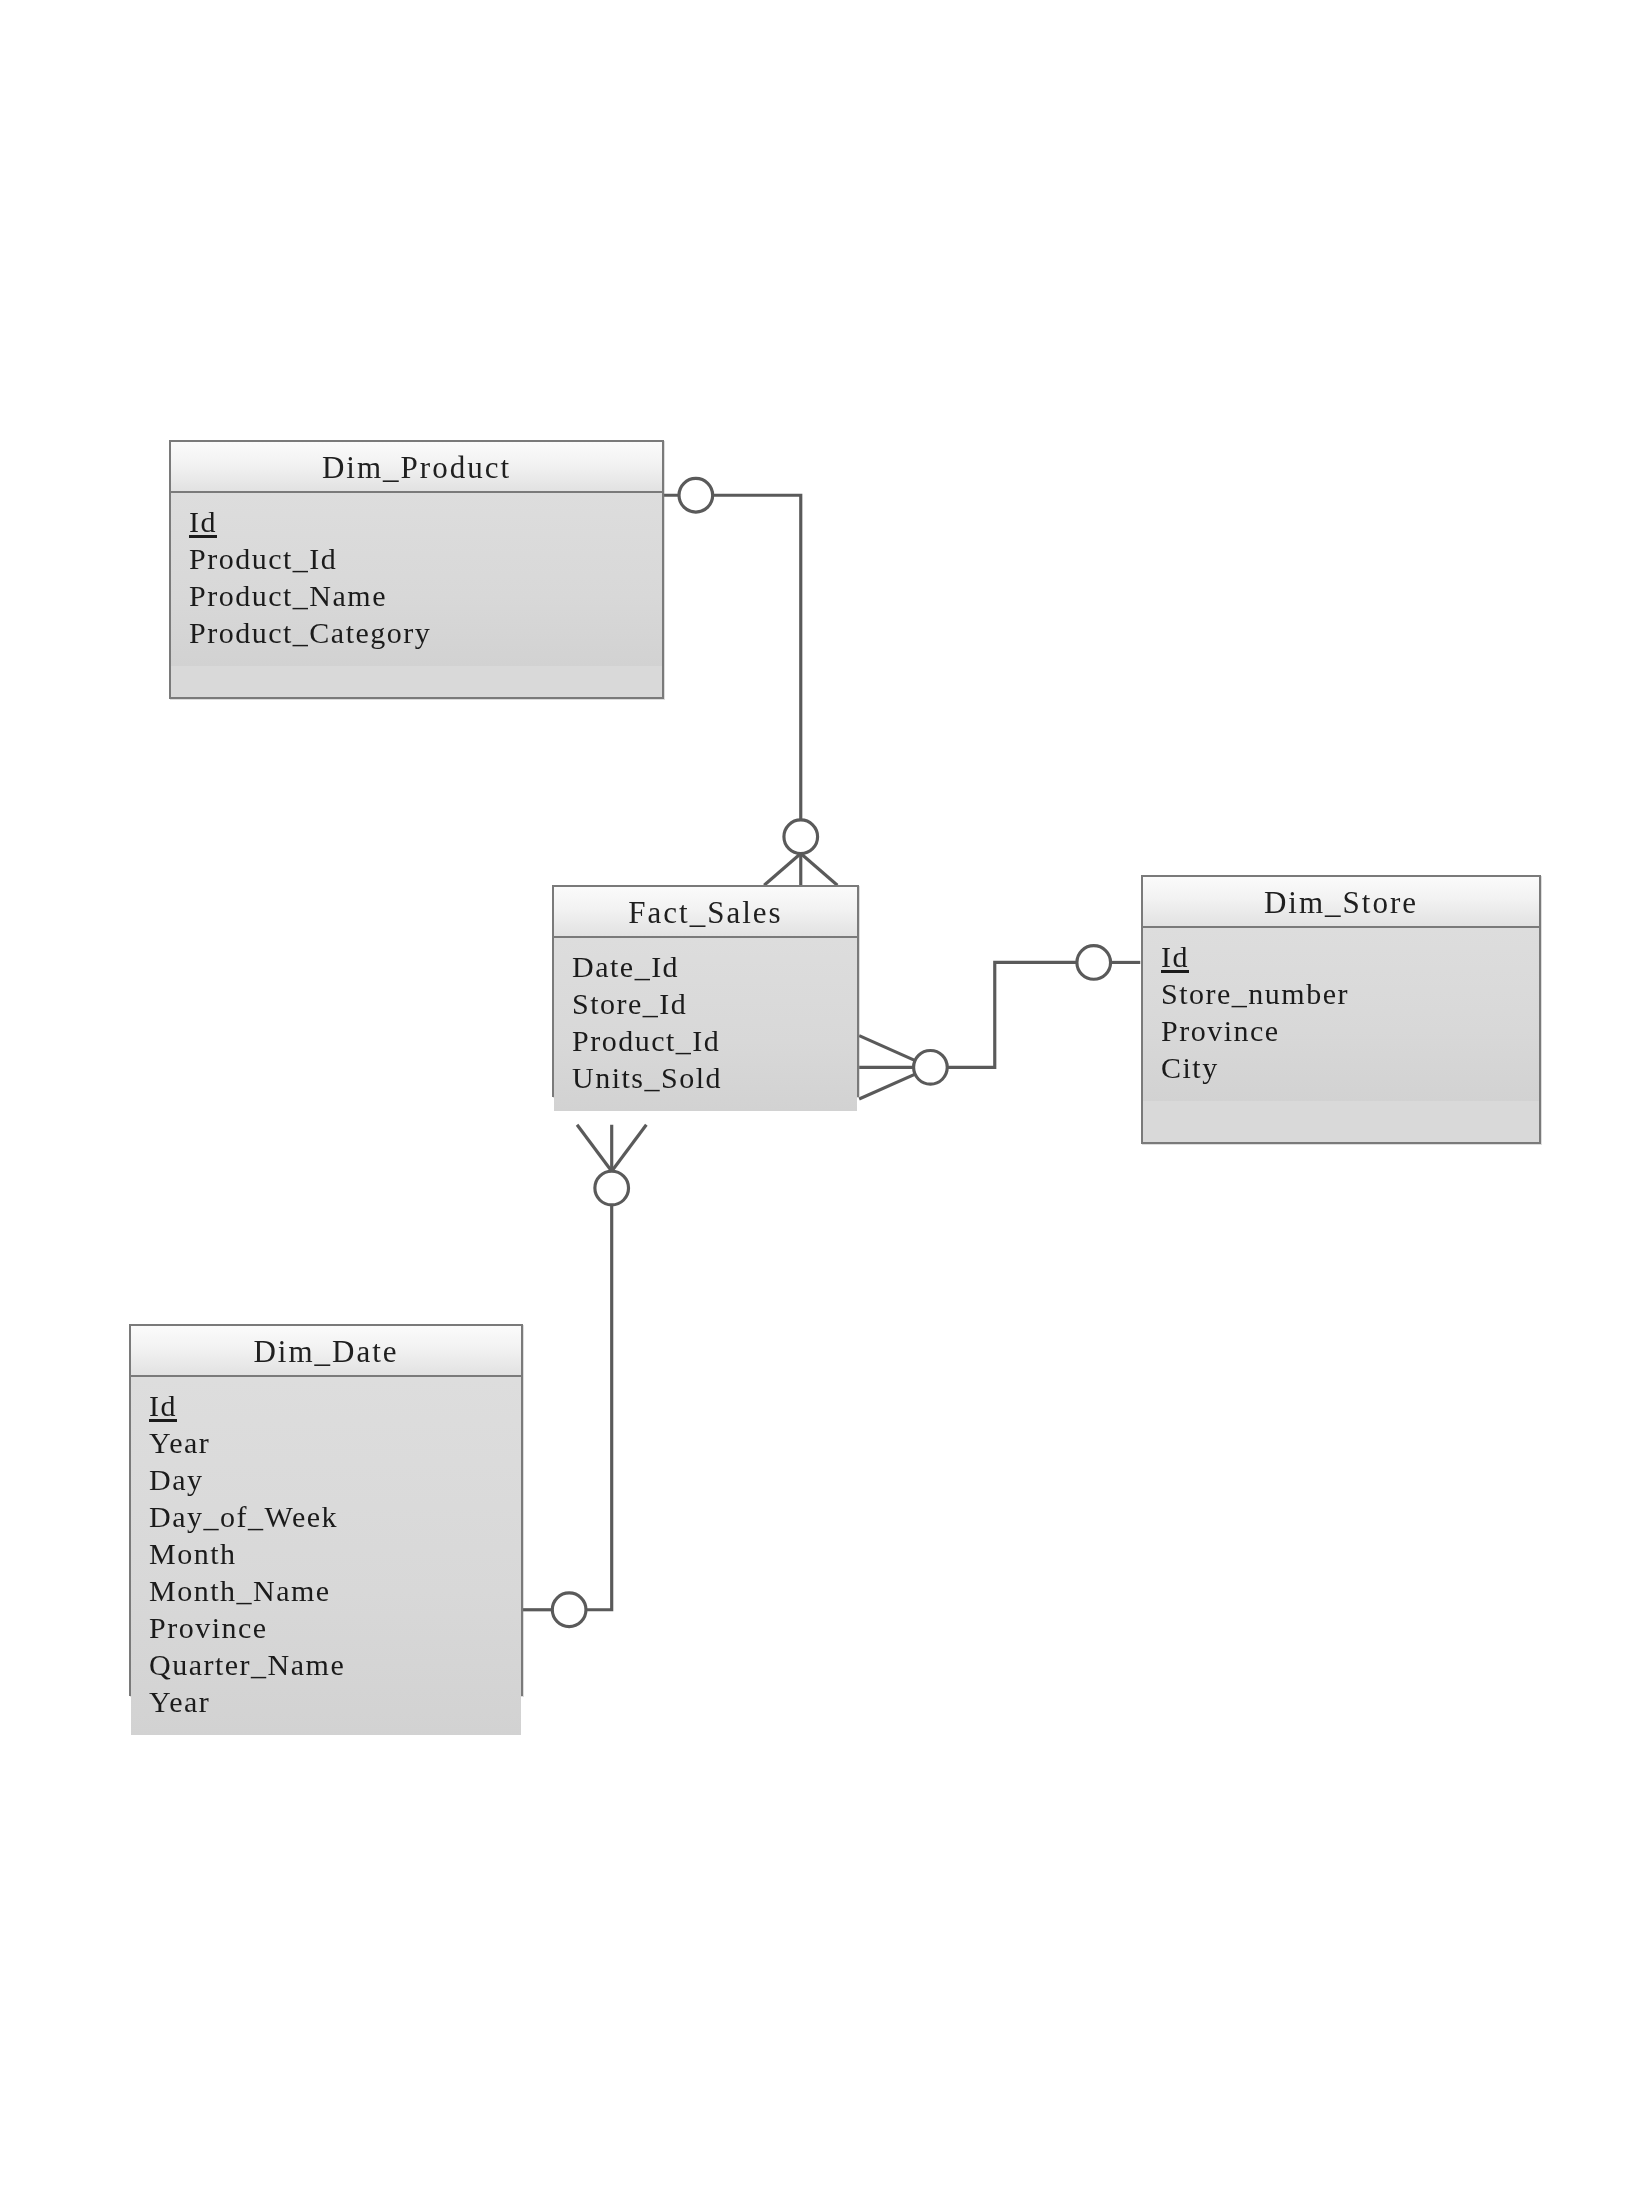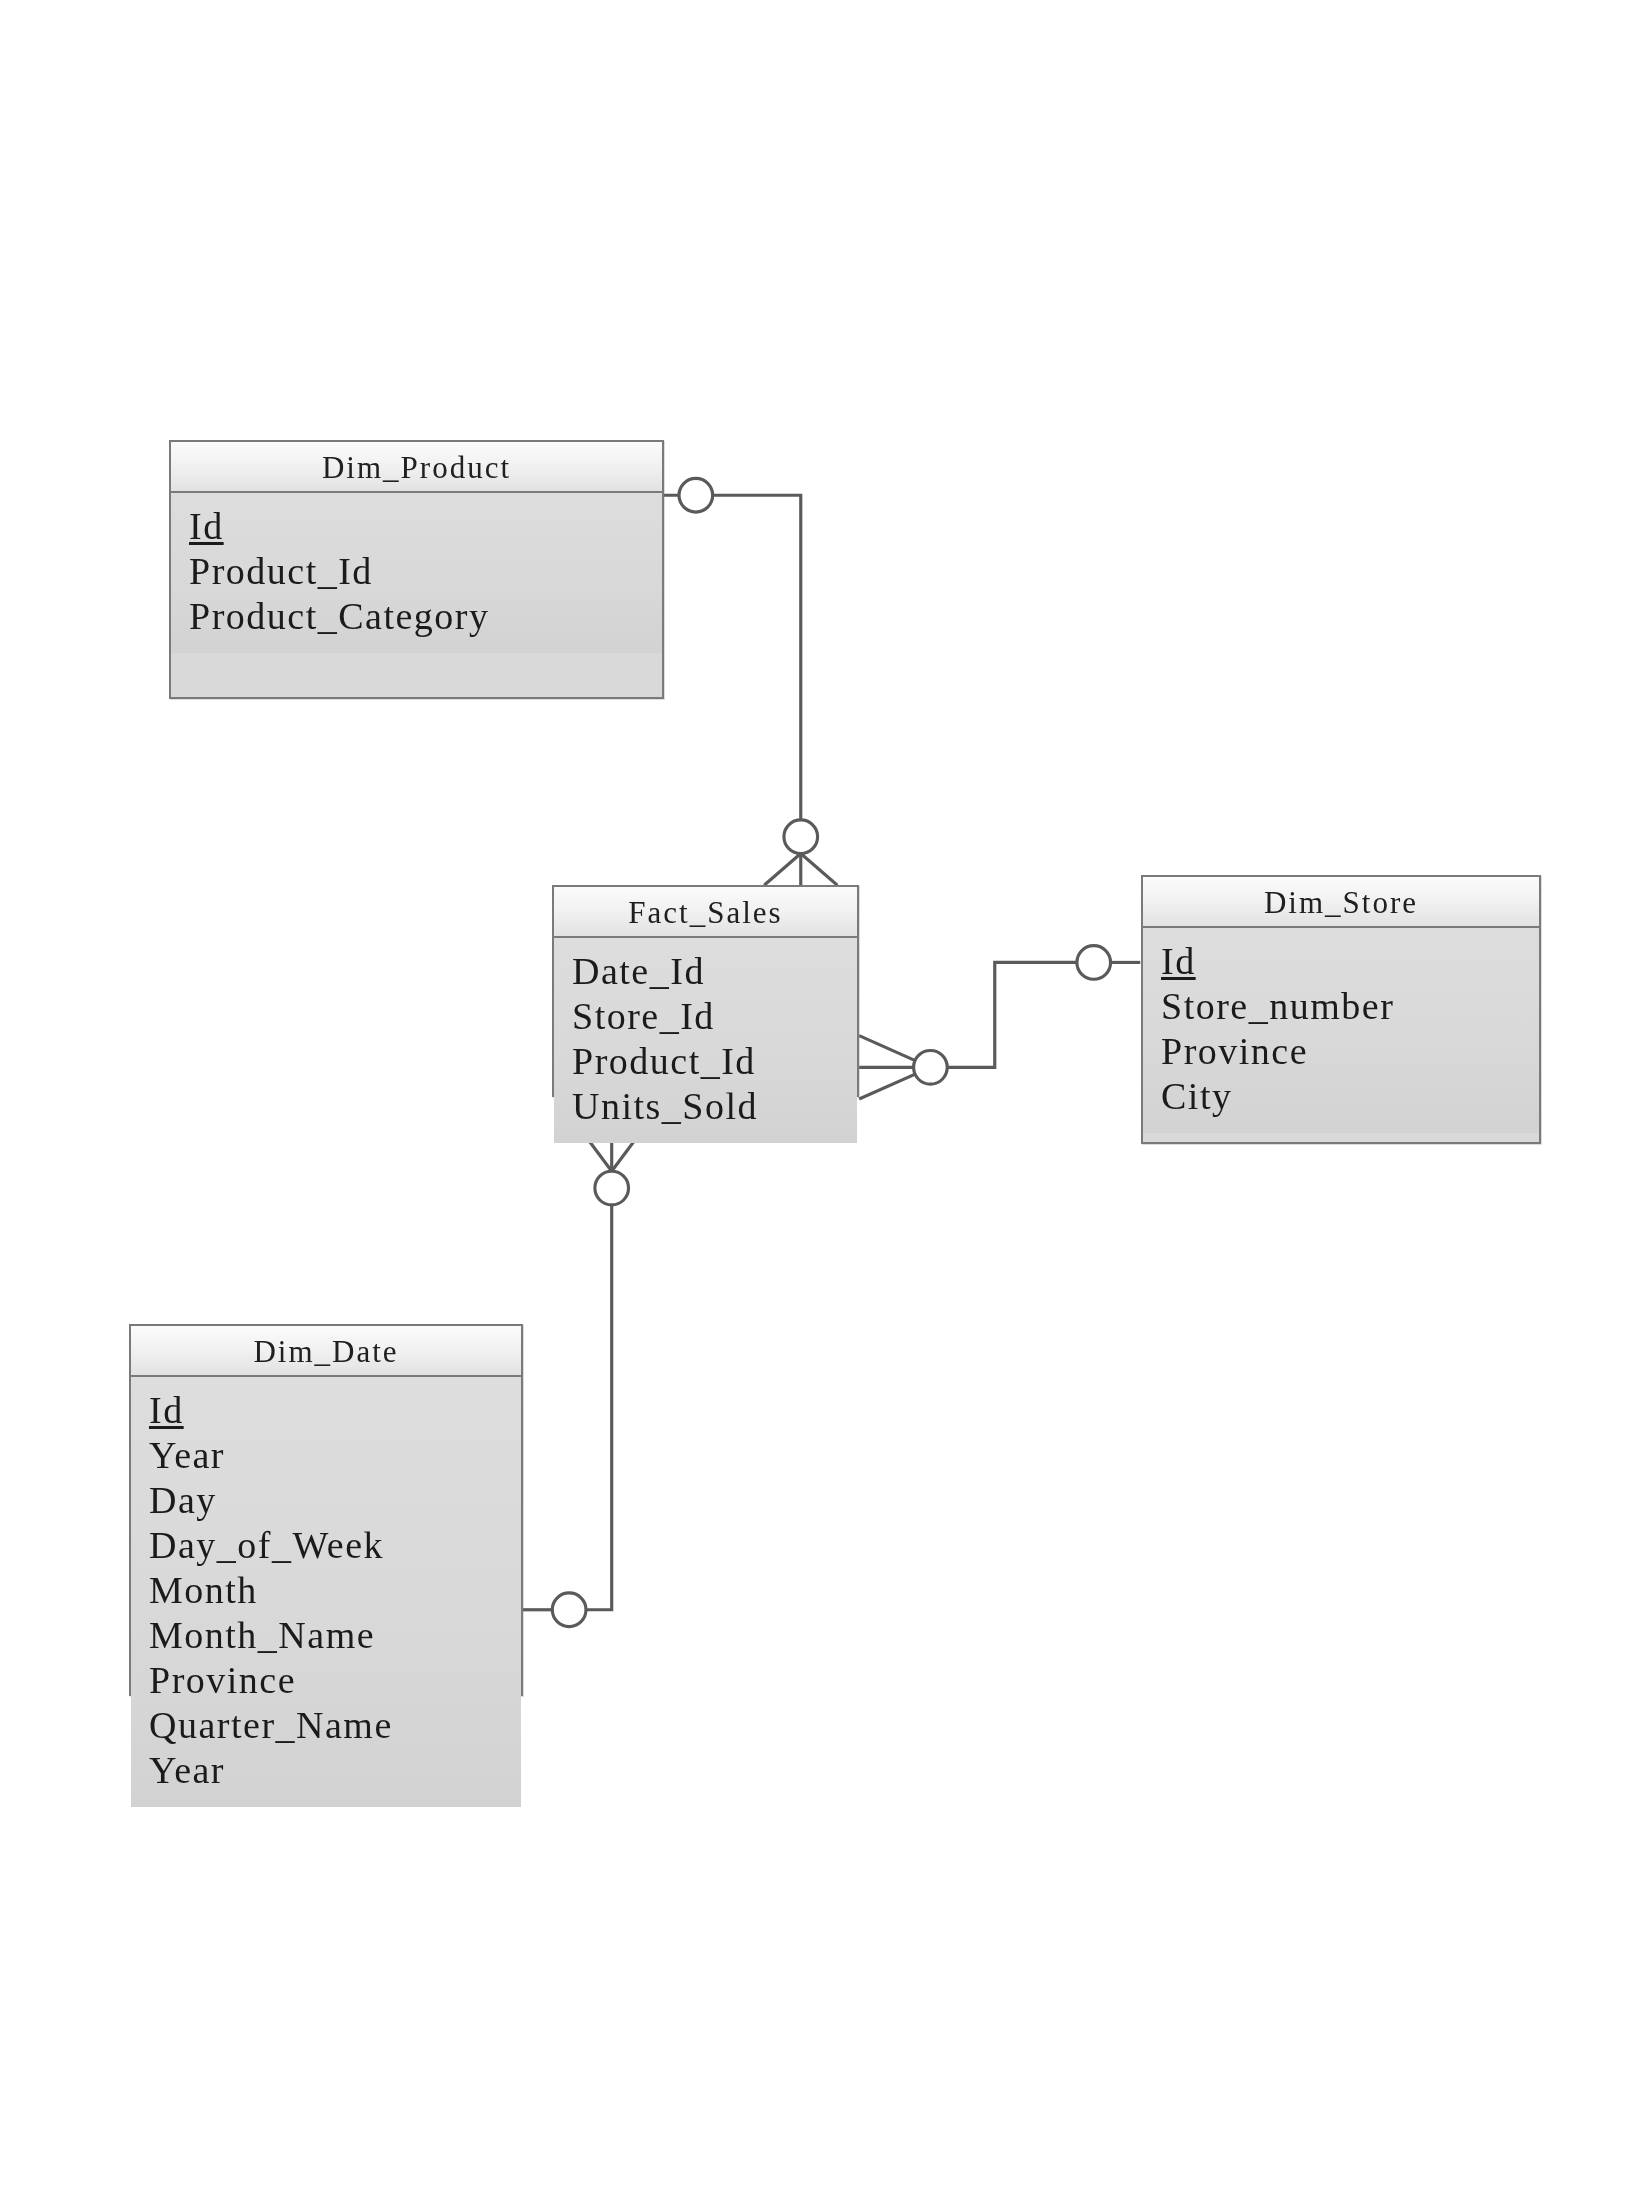--- a/index.html
+++ b/index.html
@@ -56,21 +56,21 @@
     overflow: hidden;
   }
 
   .entity-body {
     box-sizing: border-box;
     padding: 11px 0 14px 18px;
     background: linear-gradient(to bottom, #dddddd 0%, #d8d8d8 60%, #d2d2d2 100%);
   }
 
   .field {
-    font-size: 38px;
+    font-size: 30px;
     line-height: 1.0;
     letter-spacing: 1.5px;
     color: #1b1b1b;
     white-space: nowrap;
     padding: 3px 0 4px 0;
   }
   .field.pk {
     text-decoration: underline;
     text-underline-offset: 3px;
   }
@@ -128,20 +128,21 @@
       </g>
 
     </g>
   </svg>
 
   <div class="entity" style="left:149px; top:440px; width:495px; height:259px;margin-left:20px;">
     <div class="entity-header">Dim_Product</div>
     <div class="entity-body">
       <div class="field pk">Id</div>
       <div class="field">Product_Id</div>
+      <div class="field">Product_Name</div>
       <div class="field">Product_Category</div>
     </div>
   </div>
 
   <div class="entity" style="left:552px; top:885px; width:307px; height:212px;">
     <div class="entity-header">Fact_Sales</div>
     <div class="entity-body">
       <div class="field">Date_Id</div>
       <div class="field">Store_Id</div>
       <div class="field">Product_Id</div>

